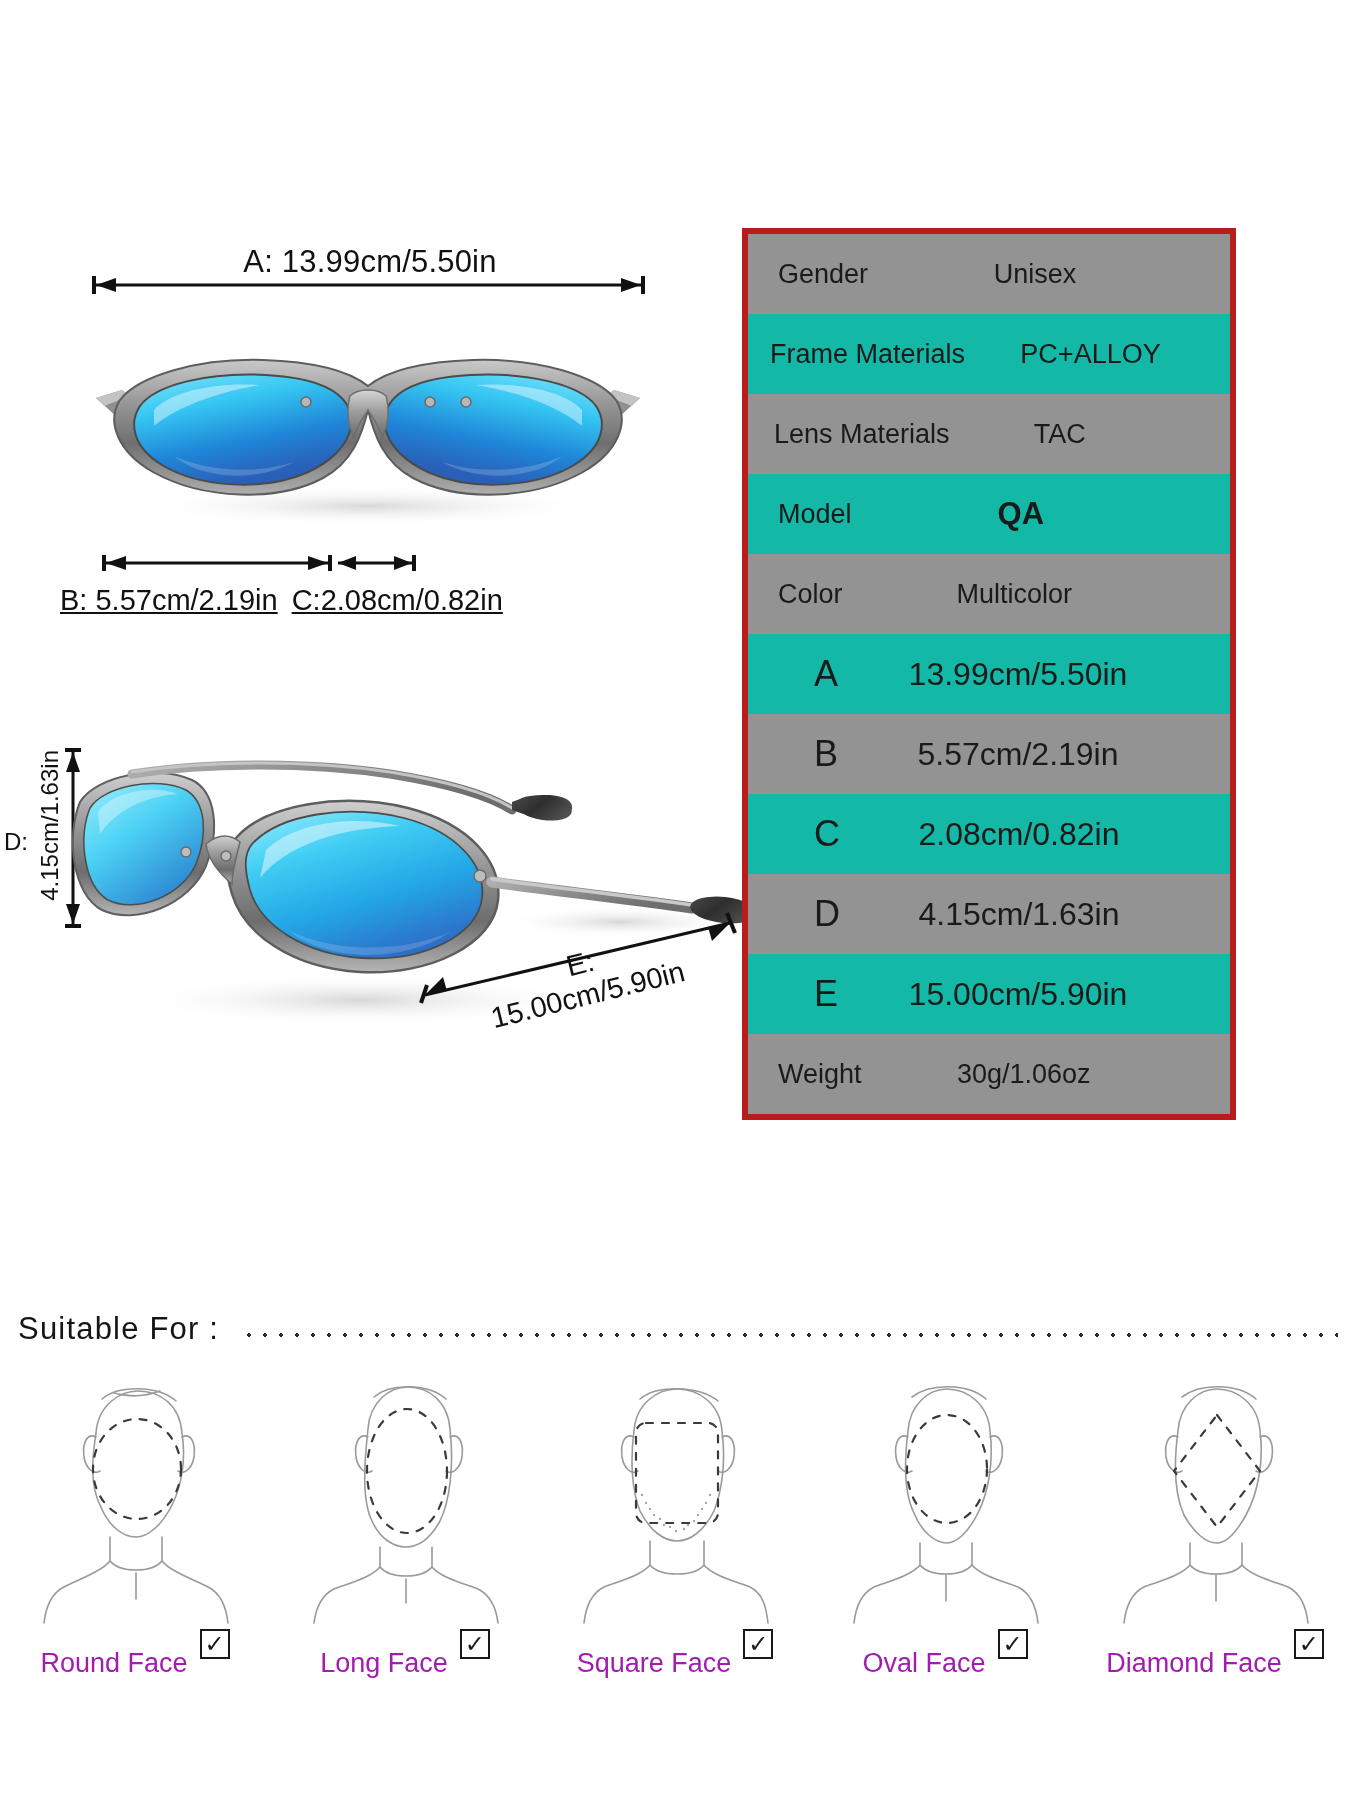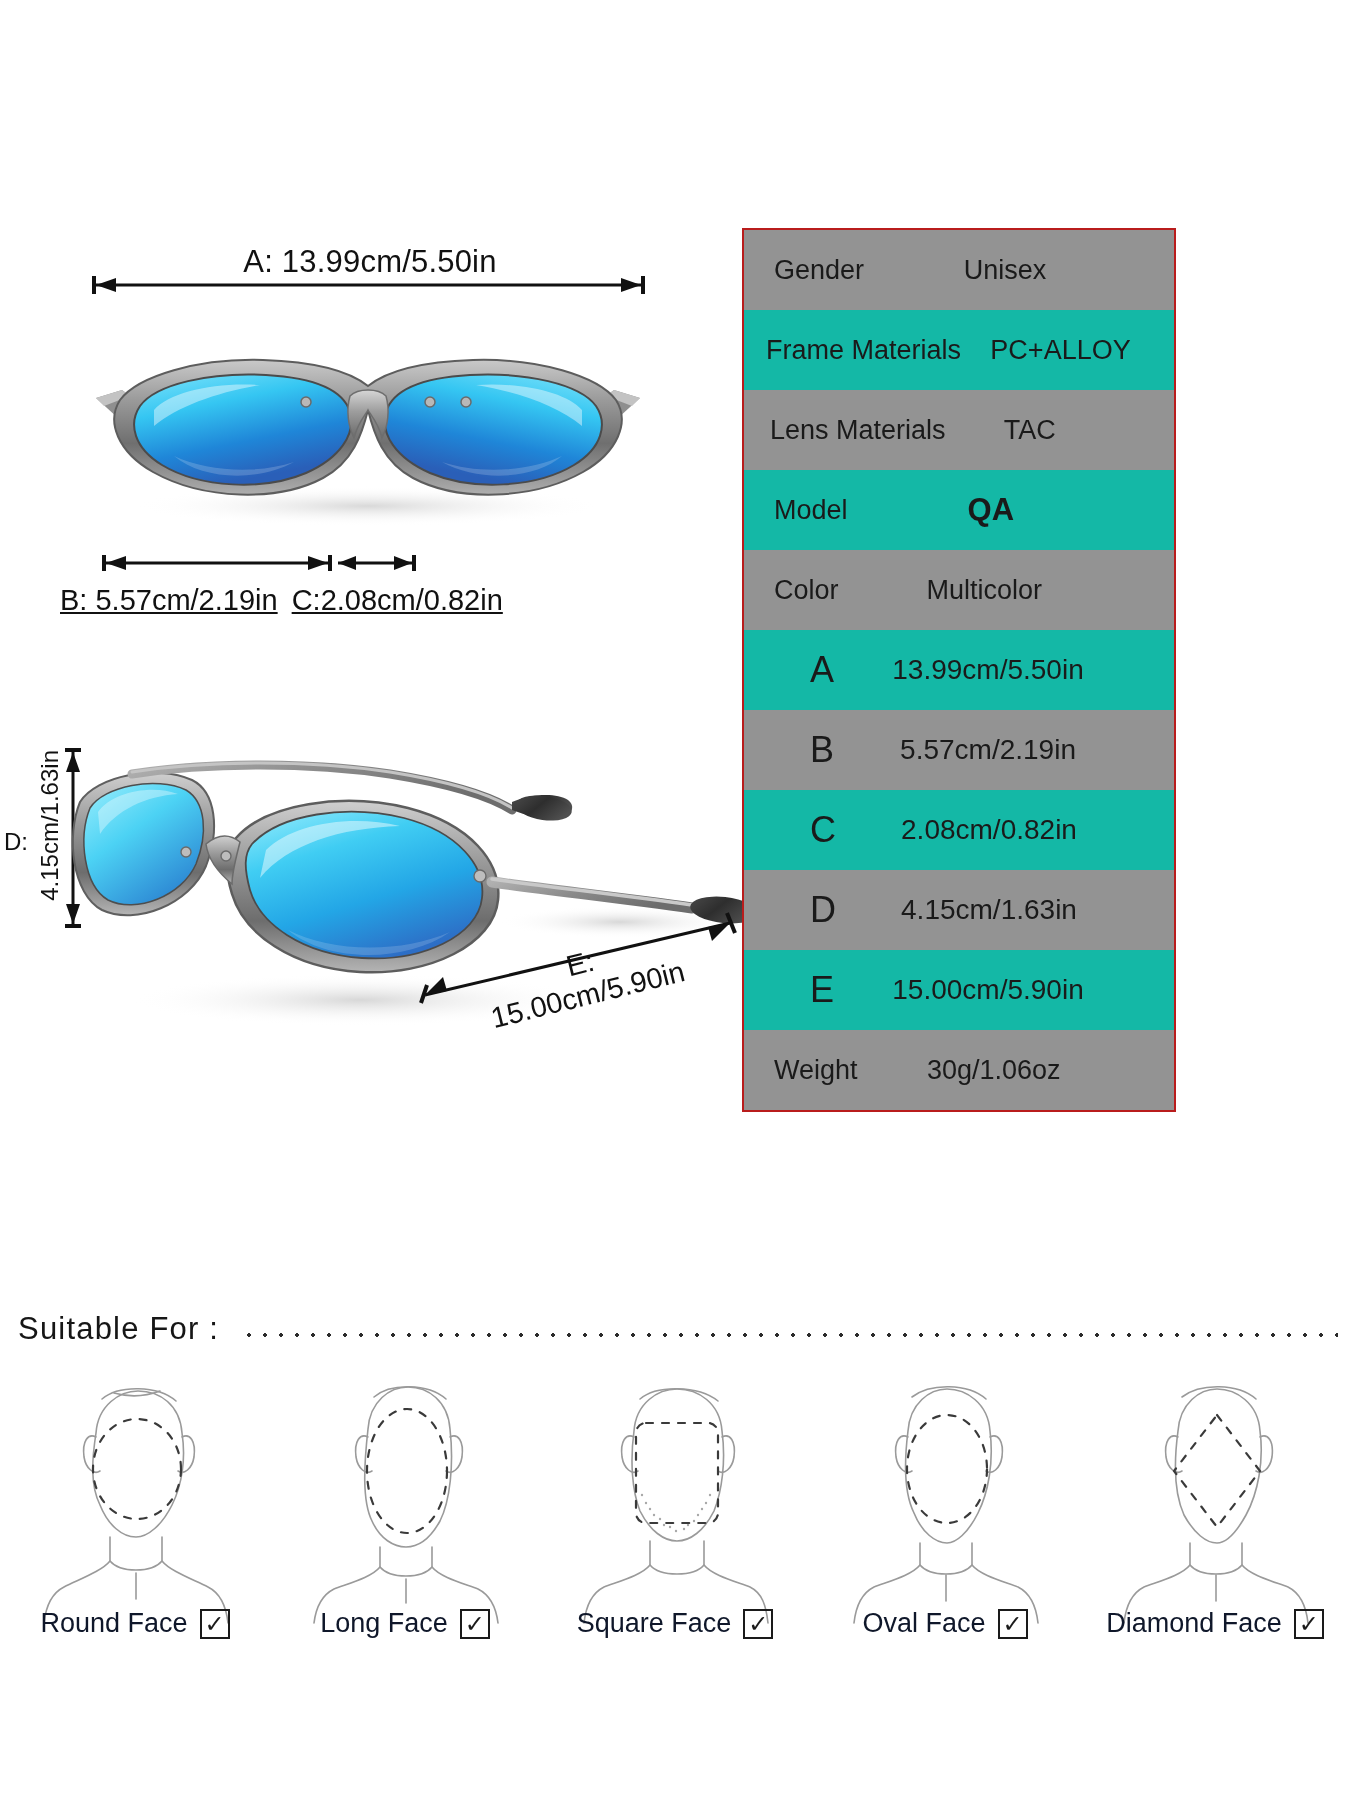--- a/index.html
+++ b/index.html
@@ -116,22 +116,22 @@
   #arrow-e {
     position: absolute;
     left: 415px; top: 895px;
     width: 325px; height: 110px;
   }
 
   
   #spec-table {
     position: absolute;
     left: 742px; top: 228px;
-    width: 434px;
-    border: 2px solid #b91c1c;
+    width: 494px;
+    border: 6px solid #b91c1c;
   }
   .spec-row {
     display: flex;
     align-items: center;
     height: 80px;
     padding: 0 14px;
   }
   .spec-row.shaded { background: #939393; }
   .spec-row.plain  { background: #14b8a6; }
   .spec-key {
@@ -145,21 +145,21 @@
     text-align: center;
     font-size: 27px;
     color: #1a1a1a;
     white-space: nowrap;
   }
   
   .spec-row.letter .spec-key {
     font-size: 36px;
     padding-left: 52px;
   }
-  .spec-row.letter .spec-val { font-size: 28px; padding-right: 18px; }
+  .spec-row.letter .spec-val { font-size: 32px; padding-right: 18px; }
   .spec-row.model .spec-val { font-size: 31px; font-weight: bold; padding-right: 26px;}
   .spec-row.gender .spec-key { padding-left: 16px; }
   .spec-row.gender .spec-val { padding-right: 14px; }
   .spec-row.color .spec-key { padding-left: 16px; }
   .spec-row.color .spec-val { padding-right: 30px; }
   .spec-row.lens .spec-key { padding-left: 12px; }
   .spec-row.lens .spec-val { padding-right: 46px; }
   .spec-row.frame .spec-key { padding-left: 8px; }
   .spec-row.frame .spec-val { padding-right: 0px; }
   .spec-row.model .spec-key { padding-left: 16px; }
@@ -220,22 +220,23 @@
   }
   .label-cell {
     flex: 1 1 0;
     display: flex;
     align-items: center;
     justify-content: center;
     gap: 12px;
   }
   .face-label {
     font-size: 27px;
-    color: #0f172a;
+    color: #a21caf;
     white-space: nowrap;
+    margin-top: 40px;
   }
   .checkbox {
     width: 30px; height: 30px;
     border: 2px solid #1a1a1a;
     display: inline-flex;
     align-items: center;
     justify-content: center;
     font-size: 24px;
     line-height: 1;
     color: #1a1a1a;

